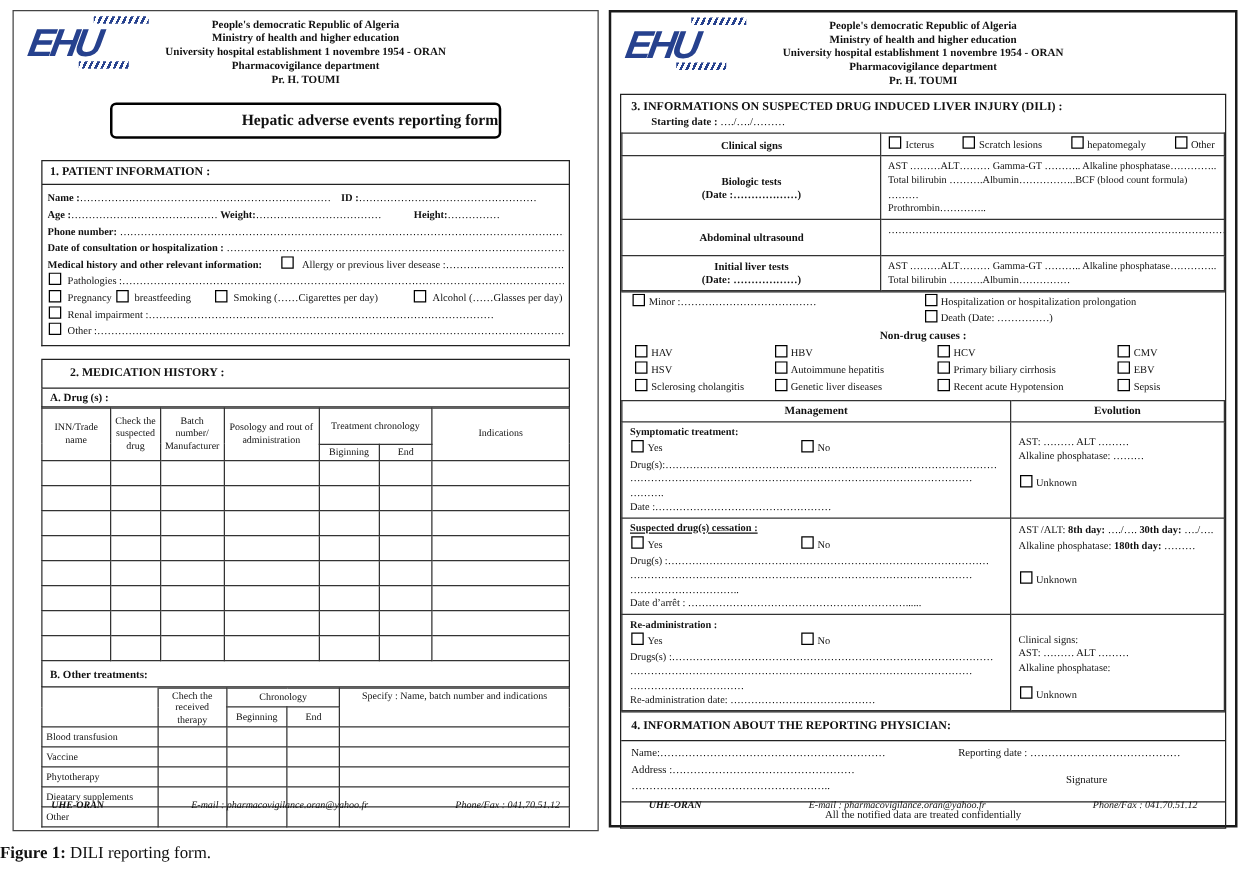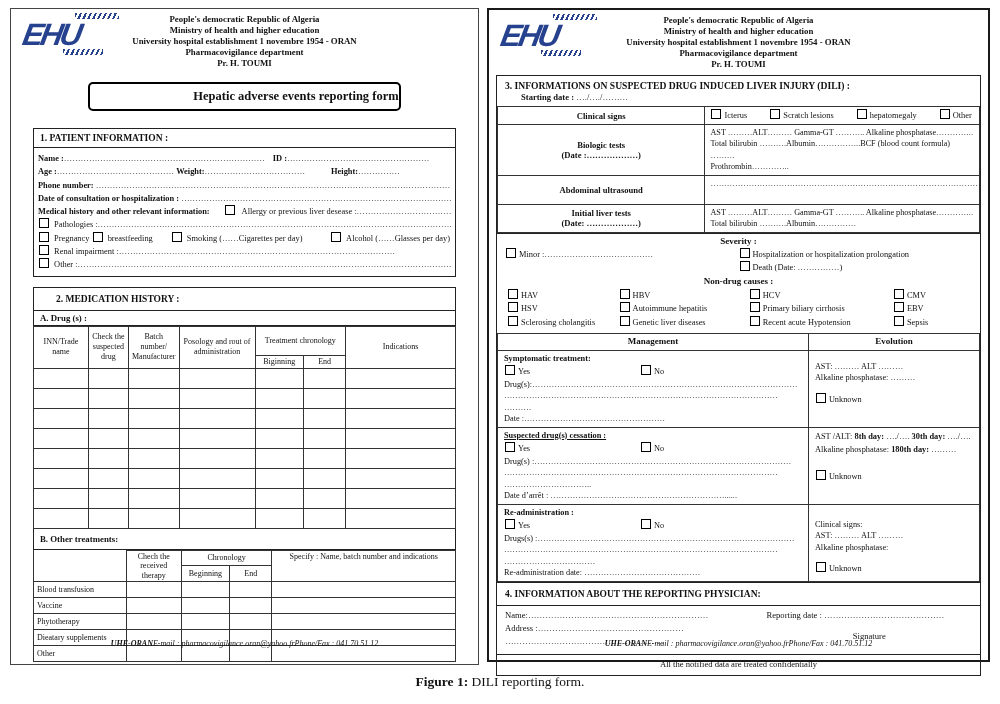--- a/index.html
+++ b/index.html
@@ -35,21 +35,21 @@
   table{border-collapse:collapse;width:100%;table-layout:fixed;}
   td,th{border:1px solid #333;font-size:8px;font-weight:normal;padding:1px 2px;vertical-align:middle;
         overflow:hidden;}
   th{text-align:center;}
   .drug-table td{height:17px;}
   .drug-table th{font-size:8px;line-height:10px;}
   .ot-table th{font-size:8px;line-height:9.5px;}
   .ot-table td{height:13px;font-size:8.3px;}
   .ot-label{text-align:left;font-size:8.3px;border:1px solid #333;font-weight:normal;padding:1px 3px;}
 
-  .footer{position:absolute;left:0;right:0;display:flex;justify-content:center;
+  .footer{position:absolute;left:0;right:0;display:flex;justify-content:space-between;
           font-style:italic;font-size:8px;padding:0 30px;}
   .footer .org{font-weight:bold;}
 
   
   .rp-content{margin:0 7px;border:1.5px solid #222;box-sizing:border-box;}
   .rp-sec3-head{padding:4px 8px 2px 8px;}
   .rp-sec3-title{font-weight:bold;font-size:9.6px;}
   .rp-start{font-size:8.6px;padding-left:16px;}
   .info-table th{width:42%;font-weight:bold;font-size:8.6px;vertical-align:middle;}
   .info-table td{font-size:8.2px;line-height:11.5px;padding:2px 5px;vertical-align:top;}
@@ -64,21 +64,21 @@
   .mgmt-table .hd{font-weight:bold;text-align:center;font-size:9px;padding:2px;}
   .bold-u{font-weight:bold;}
   .yn{display:flex;gap:110px;padding:1px 0;}
   .unk{margin-top:9px;}
   .sec4-grid{display:flex;font-size:8.6px;line-height:13px;padding:3px 8px 6px 8px;}
   .sec4-left{width:56%;}
   .sec4-right{width:44%;}
   .sig{text-align:center;margin-top:8px;}
   .confidential{text-align:center;font-size:8.6px;border-top:1.3px solid #222;padding:4px 0 6px 0;}
 
-  .caption{position:absolute;left:0;right:0;top:674px;text-align:center;font-size:13.5px;}
+  .caption{position:absolute;left:0;right:0;top:674px;font-size:13.5px;}
 </style>
 </head>
 <body>
 
 <div class="page" id="left-page">
   <div class="pg-header">
     <div class="logo">
       <div class="logo-hatch top"></div>
       <span class="logo-text">EHU</span>
       <div class="logo-hatch bottom"></div>
@@ -339,21 +339,20 @@
         </th>
         <td>
           <div>AST ………ALT……… Gamma-GT ……….. Alkaline phosphatase…………..</div>
           <div>Total bilirubin ……….Albumin……………</div>
         </td>
       </tr>
     </tbody>
       </table>
 
     <div style="border-top:1.3px solid #222;padding-top:1px;">
-      <div class="center-bold">Severity :</div>
       <div class="sev-cols">
         <div class="sev-col">
           <div class="sev-item"><span class="cb"></span><span>Minor :…………………………………</span></div>
         </div>
         <div class="sev-col">
           <div class="sev-item"><span class="cb"></span><span>Hospitalization or hospitalization prolongation</span></div>
           <div class="sev-item"><span class="cb"></span><span>Death (Date: ……………)</span></div>
         </div>
       </div>
       <div class="center-bold">Non-drug causes :</div>

